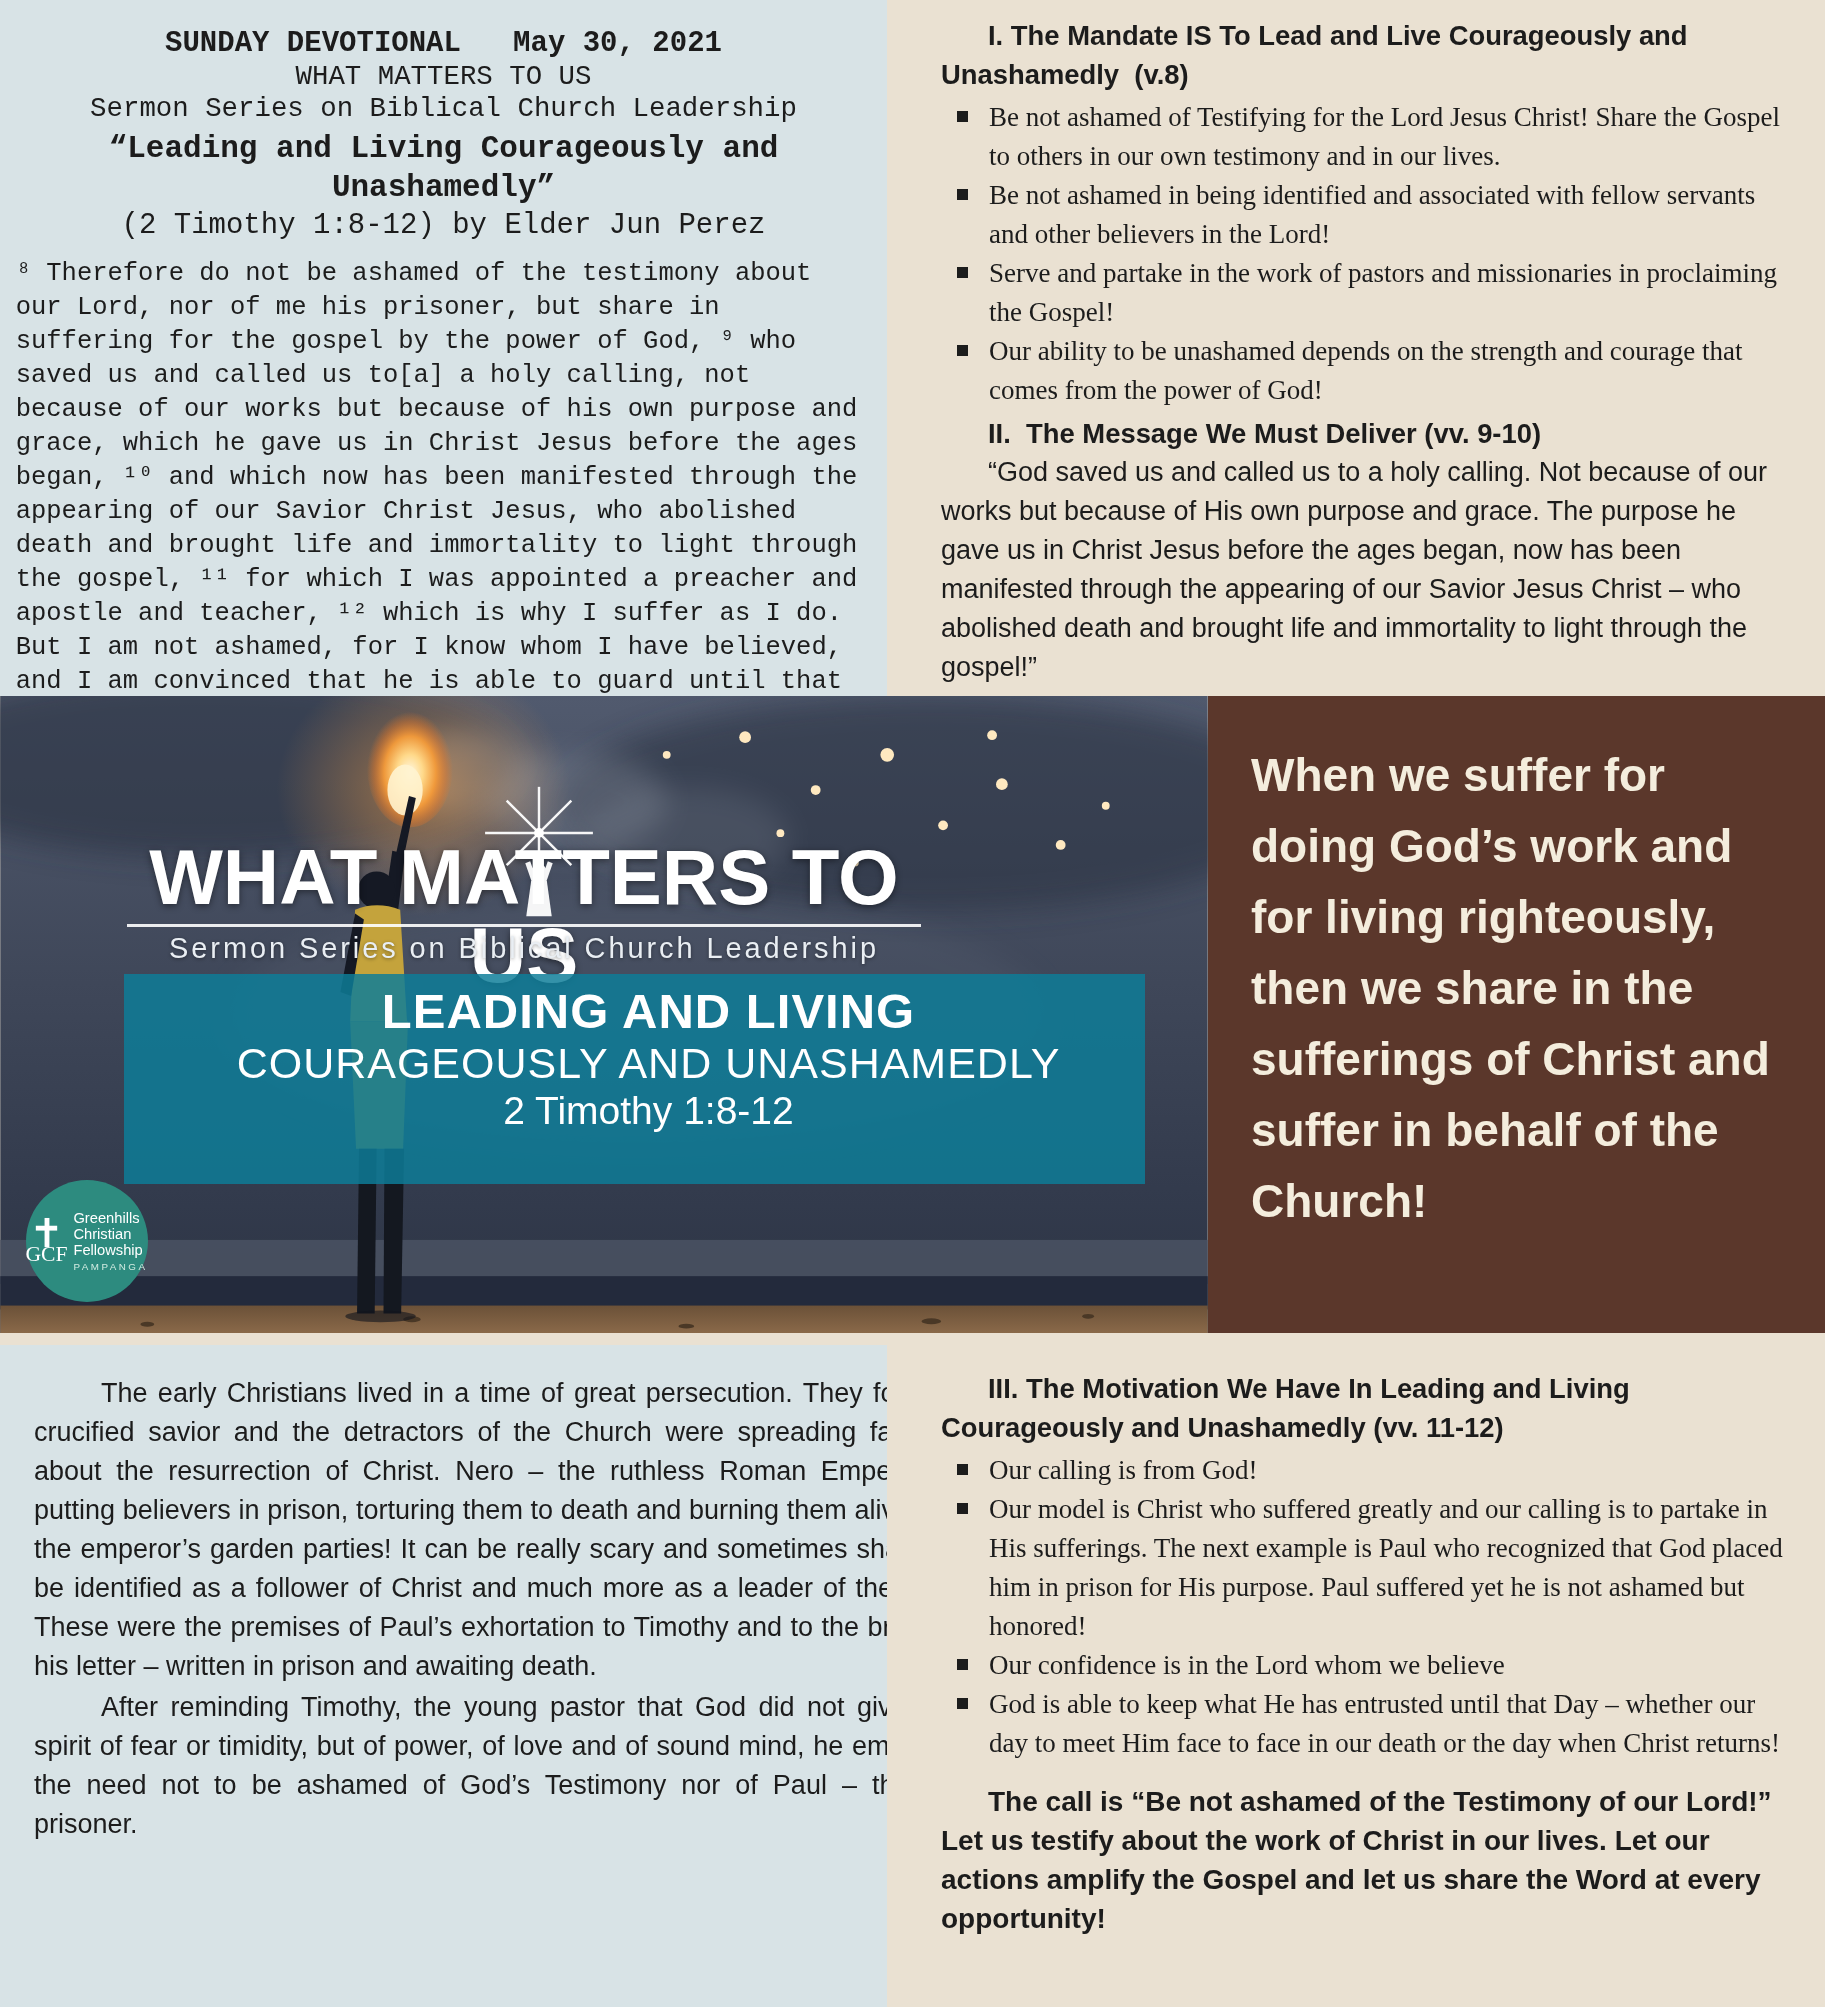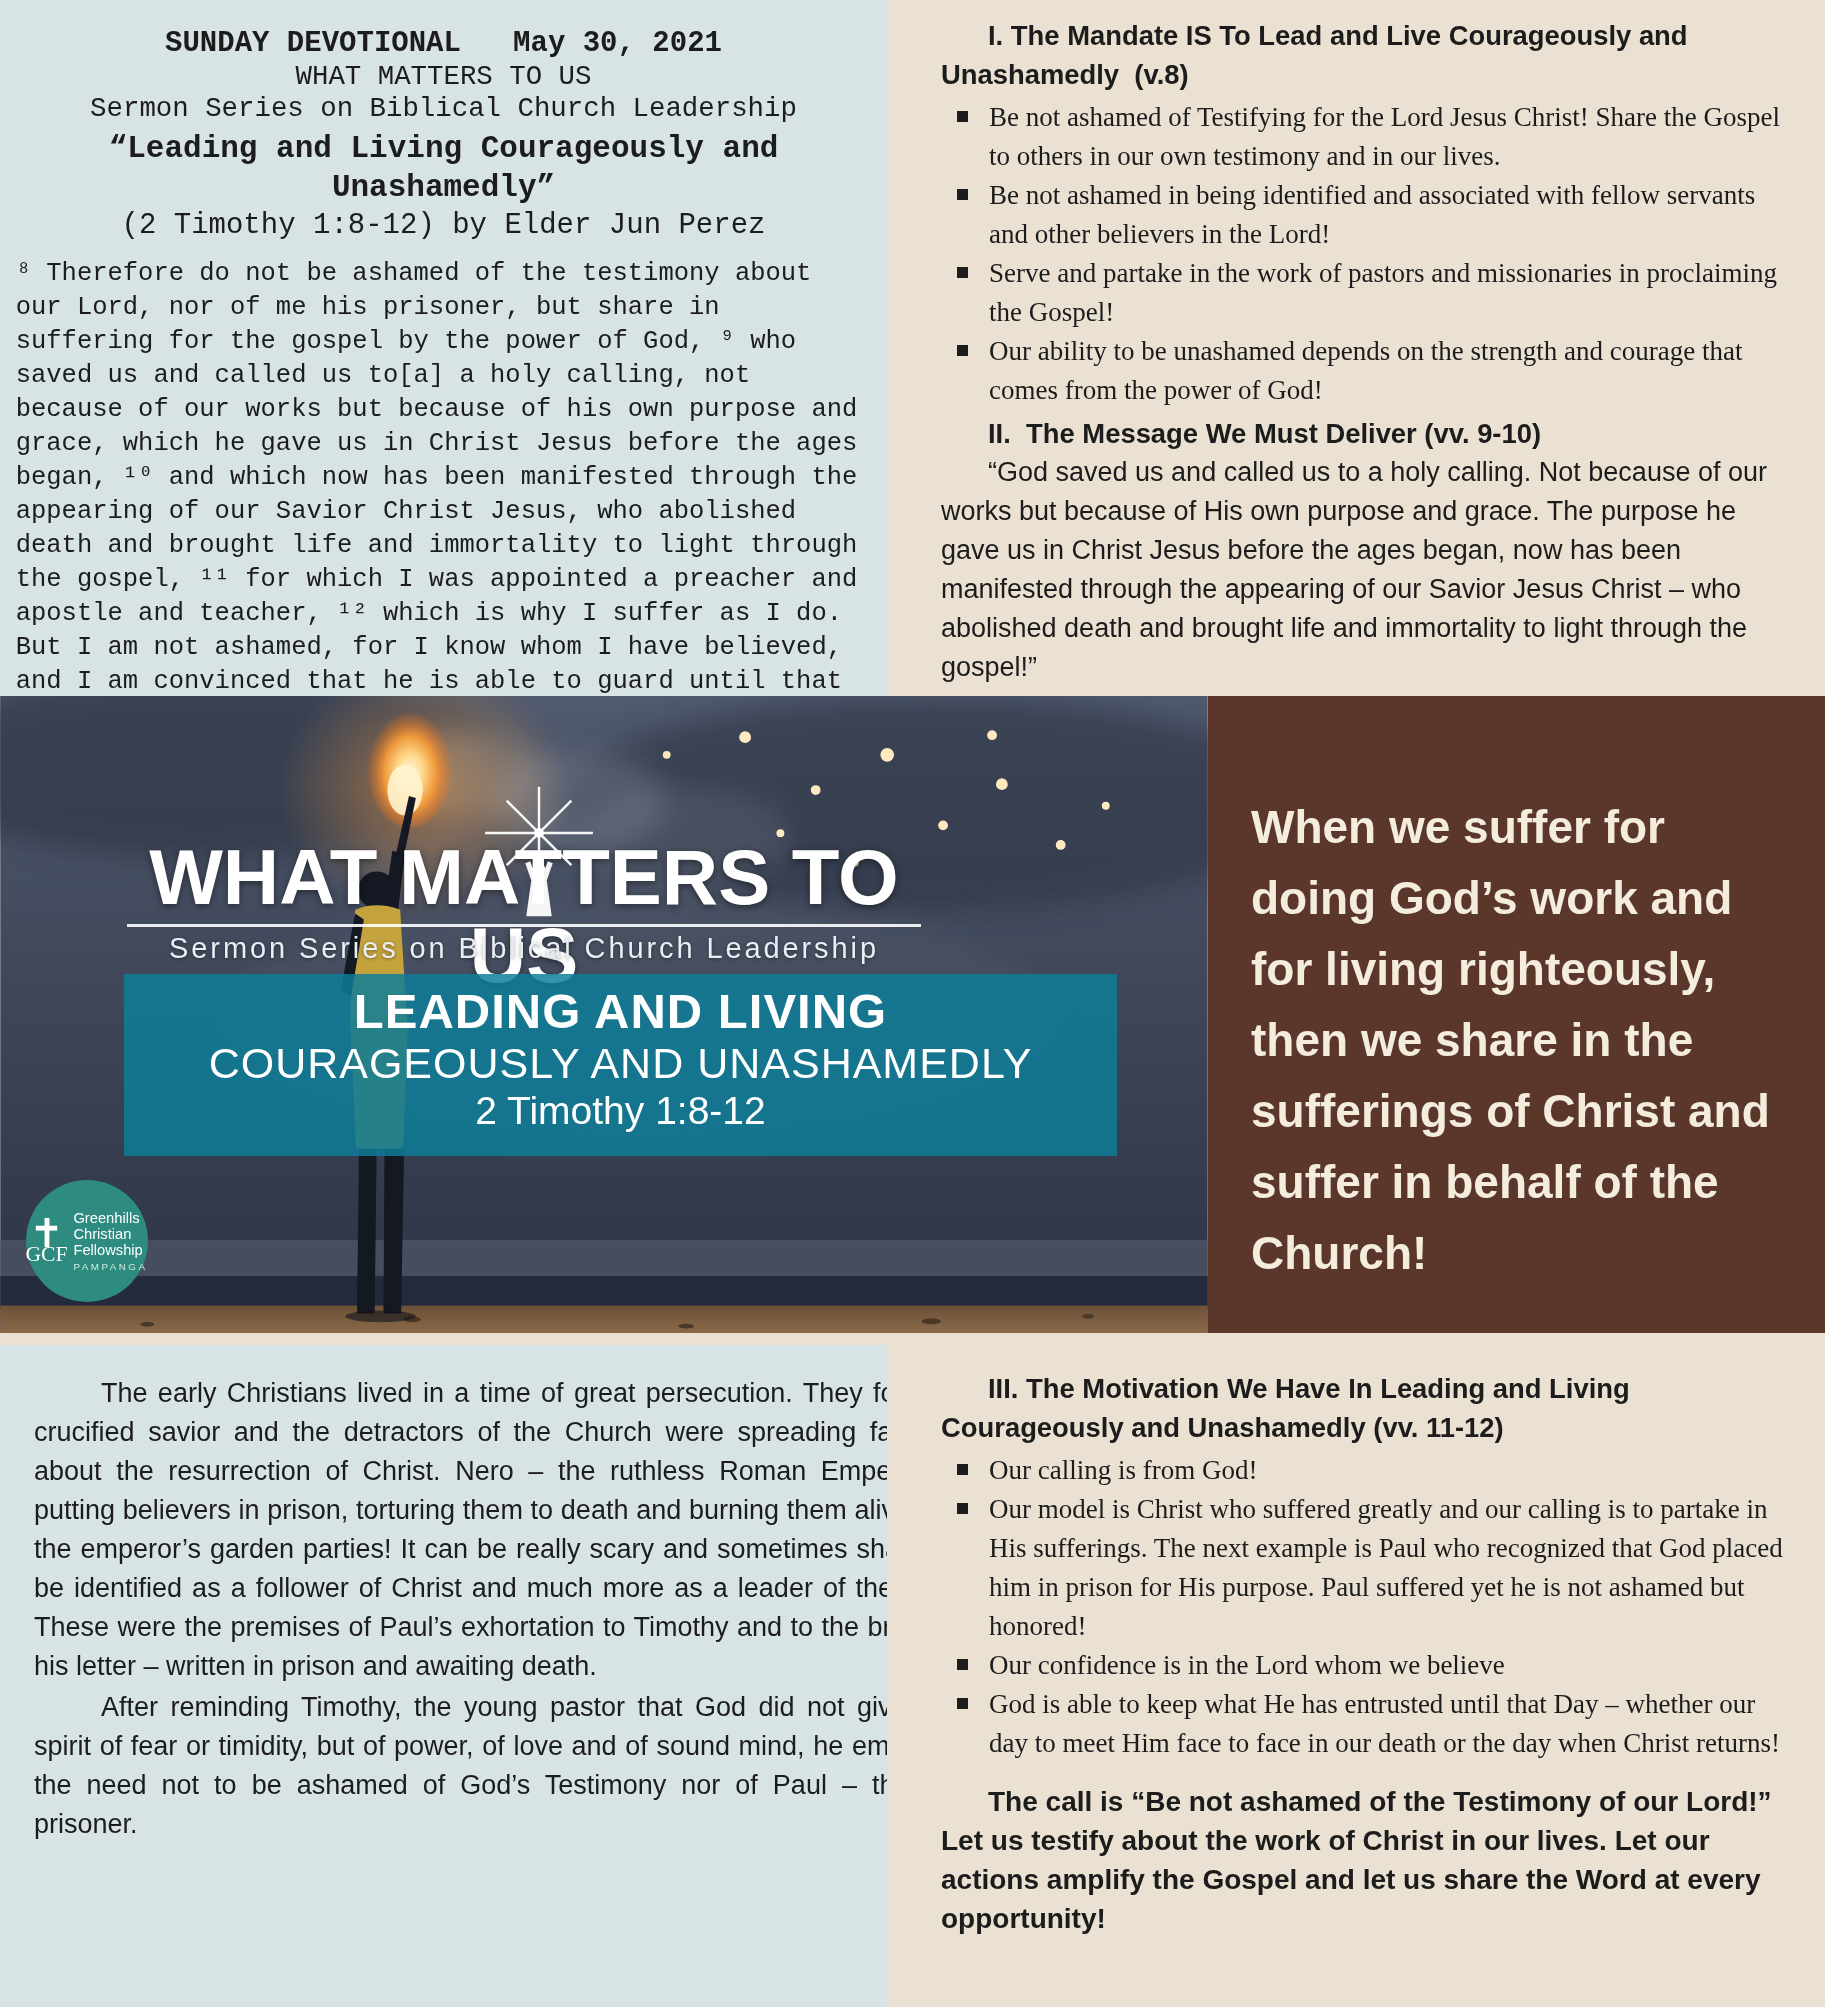--- a/index.html
+++ b/index.html
@@ -23,33 +23,33 @@
   .outline-heading2{font-size:27.4px;font-weight:700;line-height:39px;text-indent:47px;}
   .outline-message{font-size:27px;line-height:39px;text-indent:47px;margin:0;}
 
   
   .banner{position:absolute;left:0;top:696px;width:1825px;height:637px;}
   .photo{position:absolute;left:0;top:0;width:1208px;height:637px;overflow:hidden;}
   .photo svg{display:block;}
   .banner-title{position:absolute;left:127px;top:142px;width:794px;text-align:center;font-size:78px;font-weight:800;color:#ffffff;letter-spacing:0;line-height:1;text-shadow:0 2px 7.8px rgba(0,0,0,.45);z-index:2;}
   .banner-underline{position:absolute;left:127px;top:228px;width:794px;height:2.9px;background:rgba(255,255,255,.9);z-index:2;}
   .banner-subtitle{position:absolute;left:127px;top:236px;width:794px;text-align:center;font-size:29px;font-weight:400;letter-spacing:2.9px;color:#e9eef3;z-index:2;text-shadow:0 1px 3.9px rgba(0,0,0,.4);}
-  .teal-box{position:absolute;left:124px;top:278px;width:993px;height:182px;background:rgba(13,125,152,.84);text-align:center;color:#fff;z-index:2;}
+  .teal-box{position:absolute;left:124px;top:278px;width:993px;height:210px;background:rgba(13,125,152,.84);text-align:center;color:#fff;z-index:2;padding-left:28px;}
   .teal-l1{margin-top:9.8px;font-size:49px;font-weight:800;letter-spacing:1px;line-height:55px;}
   .teal-l2{font-size:43px;font-weight:400;letter-spacing:1px;line-height:49px;}
   .teal-l3{font-size:39px;font-weight:400;line-height:45px;}
   .starburst{position:absolute;left:485px;top:83px;z-index:3;}
   .gcf-logo{position:absolute;left:25.5px;top:484px;width:122px;height:122px;border-radius:50%;background:#2d8b7f;z-index:2;display:flex;align-items:center;justify-content:center;gap:5.9px;}
   .gcf-mark{display:flex;flex-direction:column;align-items:center;line-height:1;}
   .gcf-letters{font-family:"Liberation Serif","DejaVu Serif",serif;font-size:21.6px;color:#fff;margin-top:-5.9px;}
   .gcf-text{color:#fff;text-align:left;}
   .gcf-line{font-size:14.7px;line-height:16px;}
   .gcf-region{font-size:9.8px;letter-spacing:2.5px;color:#d3ece2;margin-top:2.9px;}
 
-  .quote-panel{position:absolute;left:1208px;top:0;width:617px;height:637px;background:#5b372b;box-sizing:border-box;padding:96px 37px 0 43px;}
+  .quote-panel{position:absolute;left:1208px;top:0;width:617px;height:637px;background:#5b372b;box-sizing:border-box;padding:44px 37px 0 43px;}
   .quote-text{color:#f4eddd;font-size:46px;font-weight:700;line-height:71px;margin:0;}
 
   
   .bottom-left{position:absolute;left:0;top:1345px;width:1022px;height:663px;background:#d8e3e6;box-sizing:border-box;padding:29px 24.5px 0 34px;}
   .body-para{font-size:27px;line-height:39px;text-align:justify;text-indent:67px;margin:0;}
   .body-para + .body-para{margin-top:2px;}
 
   .bottom-right{position:absolute;left:887px;top:1345px;width:938px;height:663px;background:#eae1d2;box-sizing:border-box;padding:23.5px 33px 0 54px;}
   .closing{font-size:28px;font-weight:700;line-height:39px;text-indent:47px;margin:19.6px 0 0 0;}
 </style>

